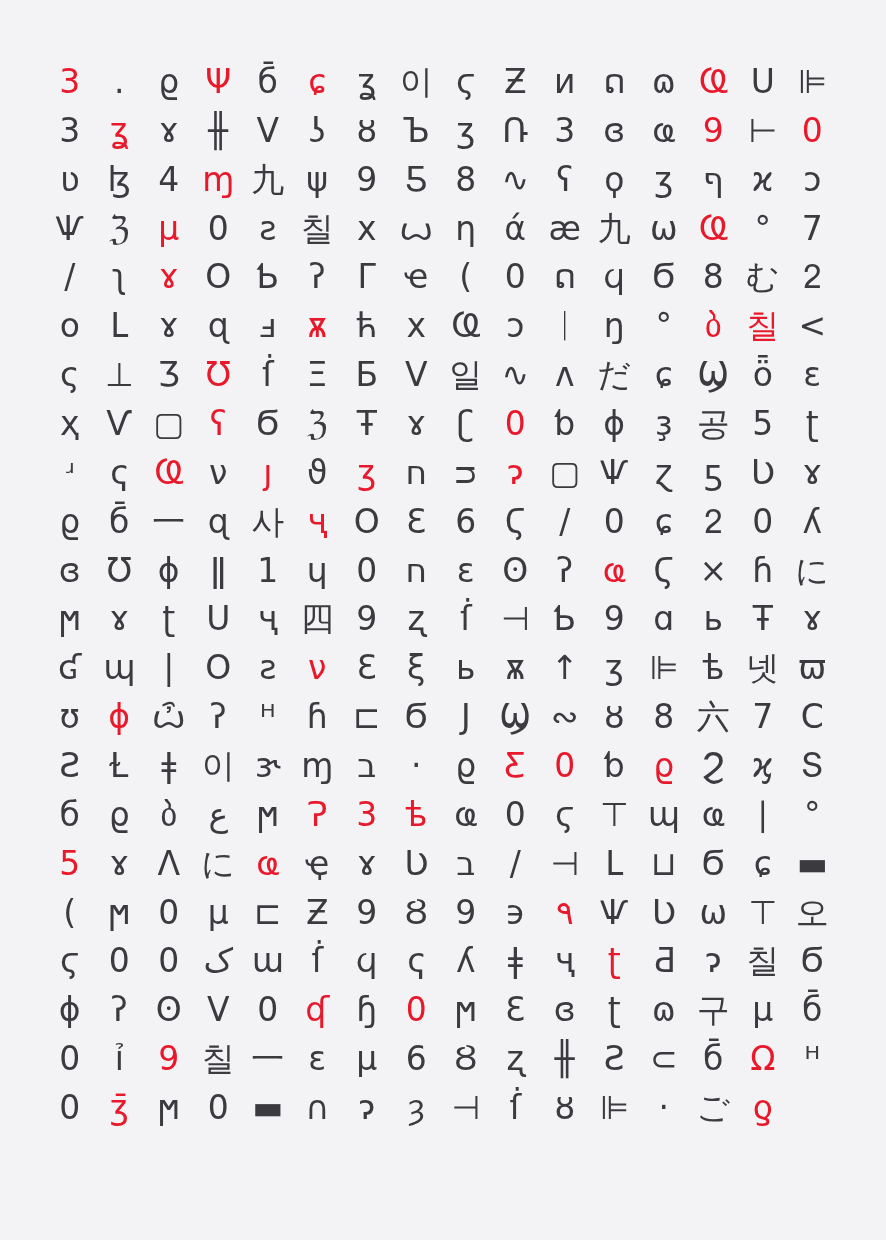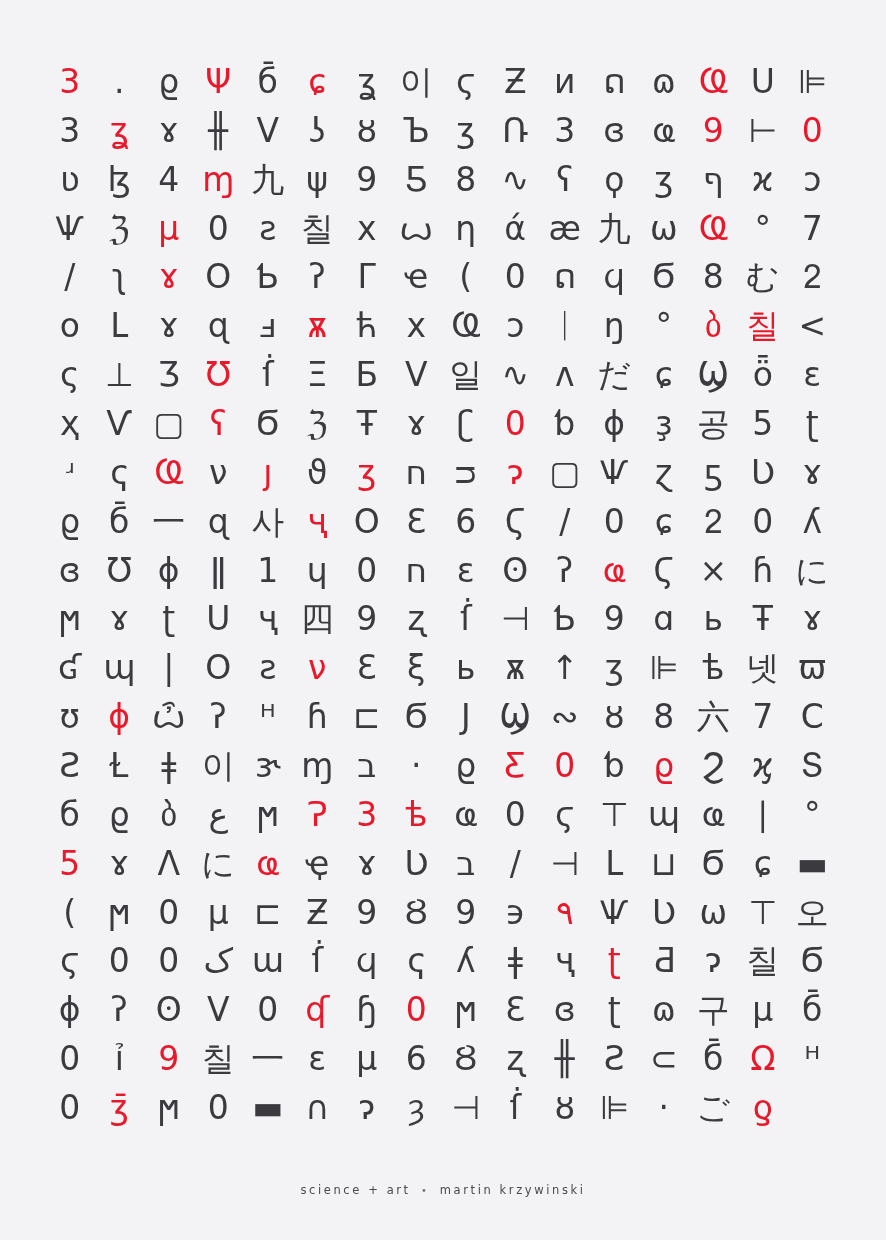--- a/index.html
+++ b/index.html
@@ -1089,18 +1089,13 @@
       <div class="cell">
         <span>ご</span>
       </div>
       <div class="cell red">
         <span>ƍ</span>
       </div>
       <div class="cell">
         <span></span>
       </div>
     </div>
-  <div class="footer">
-    <span>science + art</span>
-    <span class="sep">•</span>
-    <span>martin krzywinski</span>
-  </div>
 </div>
 
 </body></html>

